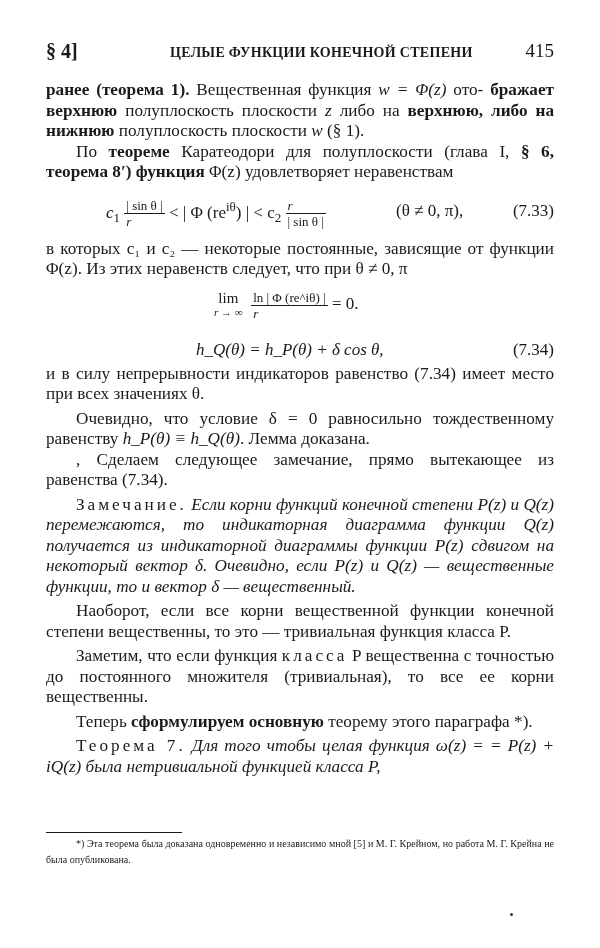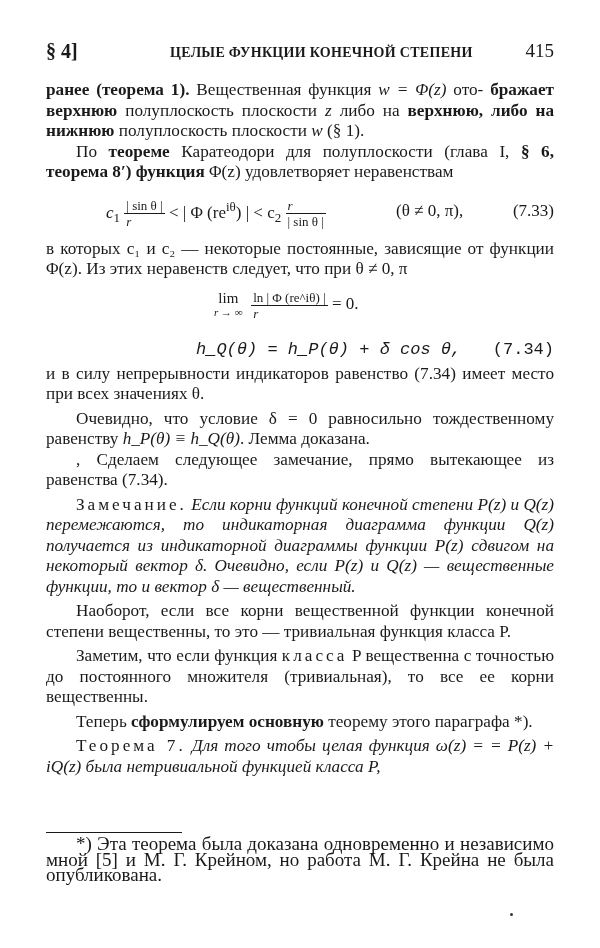--- a/index.html
+++ b/index.html
@@ -24,21 +24,21 @@
   .formula .main { position: absolute; top: 10px; }
   .formula .cond { position: absolute; top: 14px; }
   .formula .eqno { position: absolute; right: 0; top: 14px; }
   .frac { display: inline-block; vertical-align: middle; text-align: left; font-size: 13px; line-height: 15px; }
   .frac .num { display: block; border-bottom: 1px solid #1a1a1a; padding: 0 2px; }
   .frac .den { display: block; padding: 0 2px; }
   sub, sup { font-size: 13px; }
   .lim { display: inline-block; text-align: center; vertical-align: middle; line-height: 14px; font-size: 15px; }
   .lim .under { display: block; font-size: 11px; font-style: italic; }
   .footrule { position: absolute; left: 0; top: 832px; width: 136px; border-top: 1.5px solid #1a1a1a; }
-  .footnote { position: absolute; left: 0; top: 836px; width: 508px; font-size: 19px; line-height: 15.5px; }
+  .footnote { position: absolute; left: 0; top: 836px; width: 508px; font-size: 10px; line-height: 15.5px; }
   .dot { position: absolute; width: 3px; height: 3px; background: #333; border-radius: 50%; }
 </style>
 </head>
 <body>
 
 <div class="page">
 
   <div class="header">
     <span class="hdr-sec">§ 4]</span>
     <span class="hdr-title">ЦЕЛЫЕ ФУНКЦИИ КОНЕЧНОЙ СТЕПЕНИ</span>
@@ -70,21 +70,21 @@
     <p>в которых c₁ и c₂ — некоторые постоянные, зависящие от функции Φ(z). Из этих неравенств следует, что при θ ≠ 0, π</p>
 
     <div class="formula" style="height:50px;">
       <span class="main" style="left:168px; top:6px;">
         <span class="lim"><span>lim</span><span class="under">r → ∞</span></span>
         &nbsp;<span class="frac"><span class="num">ln | Φ (re^iθ) |</span><span class="den mi">r</span></span><span> = 0.</span>
       </span>
     </div>
 
 
-    <div class="formula" style="height:26px; margin:0;font-family:Liberation Mono, monospace;">
+    <div class="formula" style="height:26px; margin:0;">
       <span class="main mi" style="left:150px; top:2px;">h_Q(θ) = h_P(θ) + δ cos θ,</span>
       <span class="eqno" style="top:2px;text-align:center;">(7.34)</span>
     </div>
 
     <p>и в силу непрерывности индикаторов равенство (7.34) имеет место при всех значениях θ.</p>
 
     <p class="indent" style="margin-top:4px;">
       <span>Очевидно, что условие δ = 0 равносильно тождественному равенству </span><span class="mi">h_P(θ) ≡ h_Q(θ)</span><span>. Лемма доказана.</span>
     </p>
 

